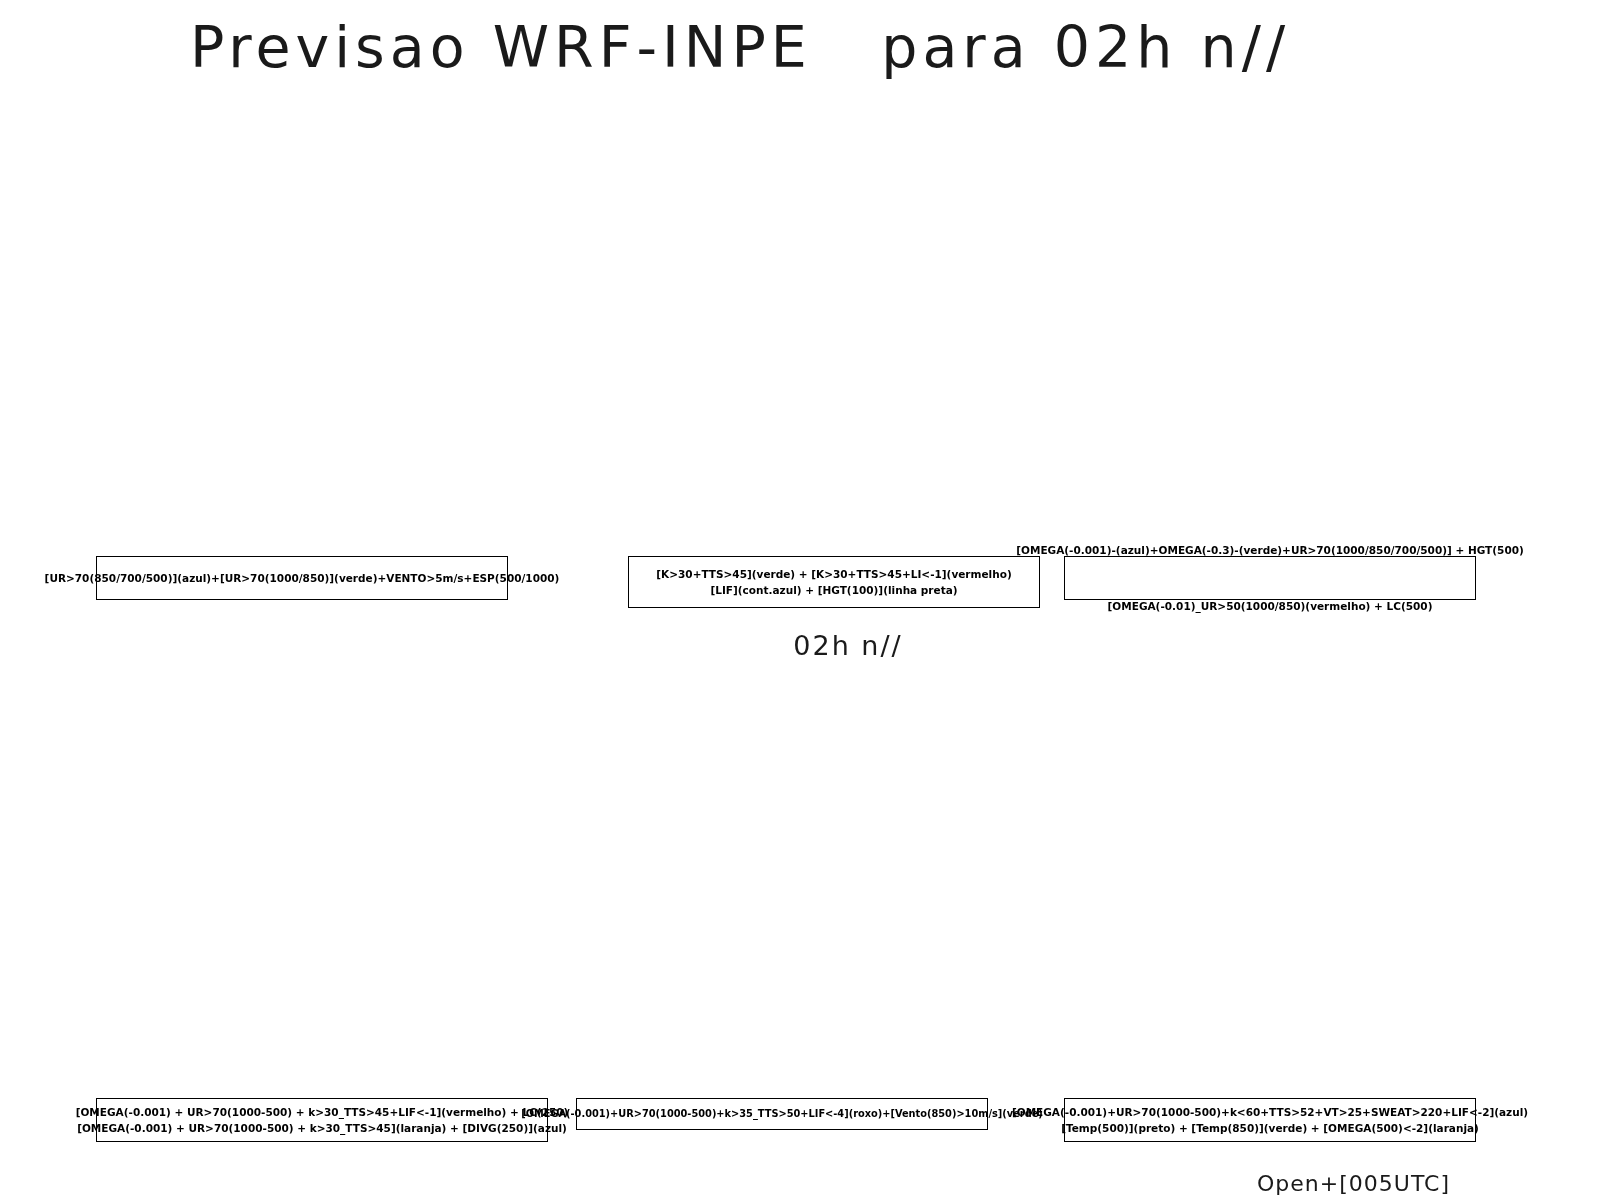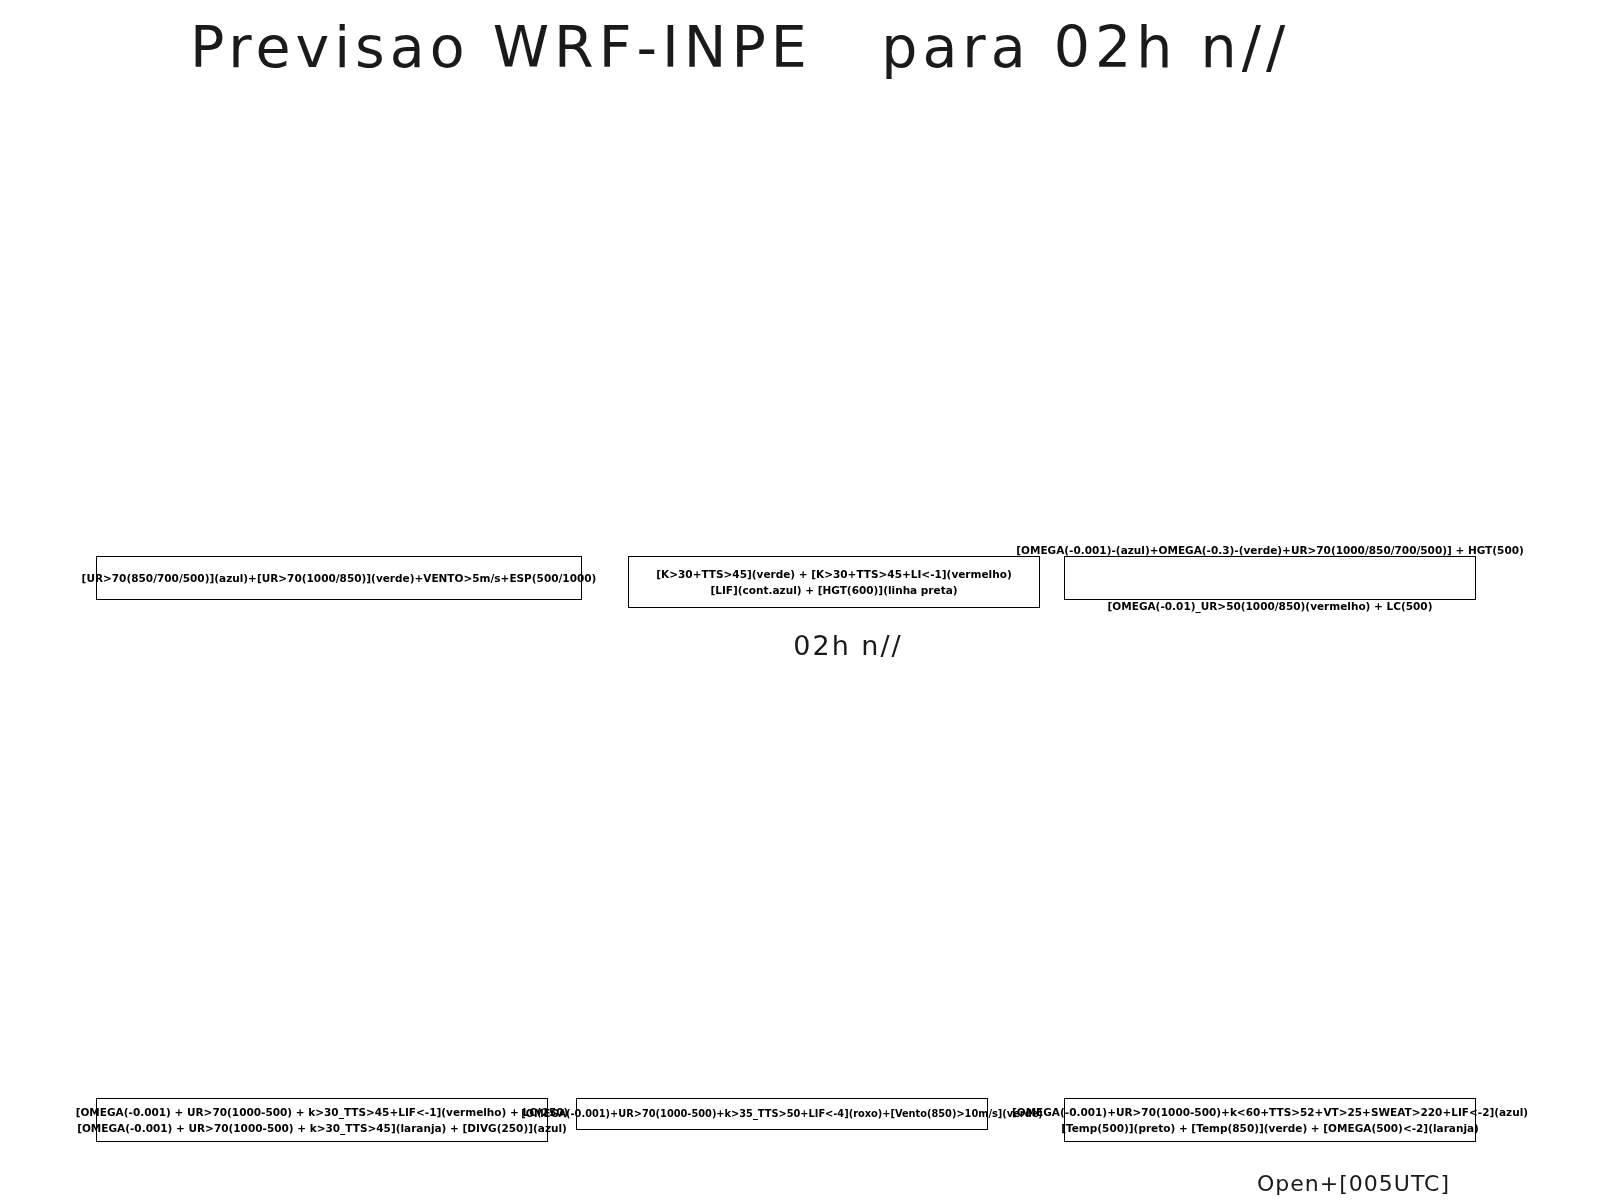--- a/index.html
+++ b/index.html
@@ -73,21 +73,21 @@
     font-size: 10.5px;
     font-weight: bold;
     line-height: 1.55;
     letter-spacing: 0px;
     white-space: nowrap;
     color: #000000;
     text-align: center;
   }
 
   
-  #box-0 { left: 96px;  top: 556px; width: 486px; height: 44px; }
+  #box-0 { left: 96px;  top: 556px; width: 412px; height: 44px; }
   #box-1 { left: 580px; top: 556px; width: 412px; height: 52px; margin-left: 48px; }
   #box-2 { left: 1064px;top: 556px; width: 412px; height: 44px; gap: 40px; }
   
   #box-3 { left: 96px;  top: 1098px; width: 452px; height: 44px; }
   #box-4 { left: 576px; top: 1098px; width: 412px; height: 32px; }
   #box-5 { left: 1064px;top: 1098px; width: 412px; height: 44px; }
 
   
   #box-4 .legend-line { font-size: 9.8px; }
   #box-1 .legend-line { font-size: 10.5px; }
@@ -106,21 +106,21 @@
 <div class="panel" style="left:96px;  top:90px;  width:412px; height:460px;"></div>
 <div class="panel" style="left:580px; top:90px;  width:412px; height:460px;"></div>
 <div class="panel" style="left:1064px;top:90px;  width:412px; height:460px;"></div>
 
 <div class="legend-box" id="box-0">
   <div class="legend-line">[UR&gt;70(850/700/500)](azul)+[UR&gt;70(1000/850)](verde)+VENTO&gt;5m/s+ESP(500/1000)</div>
 </div>
 
 <div class="legend-box" id="box-1">
   <div class="legend-line">[K&gt;30+TTS&gt;45](verde)  +  [K&gt;30+TTS&gt;45+LI&lt;-1](vermelho)</div>
-  <div class="legend-line">[LIF](cont.azul)  +  [HGT(600)](linha preta)</div>
+  <div class="legend-line">[LIF](cont.azul)  +  [HGT(100)](linha preta)</div>
 </div>
 
 <div class="legend-box" id="box-2">
   <div class="legend-line">[OMEGA(-0.001)-(azul)+OMEGA(-0.3)-(verde)+UR&gt;70(1000/850/700/500)]  +  HGT(500)</div>
   <div class="legend-line">[OMEGA(-0.01)_UR&gt;50(1000/850)(vermelho)  +  LC(500)</div>
 </div>
 
 <div id="mid-subtitle">02h n//</div>
 
 <div class="panel" style="left:96px;  top:680px; width:412px; height:410px;"></div>

